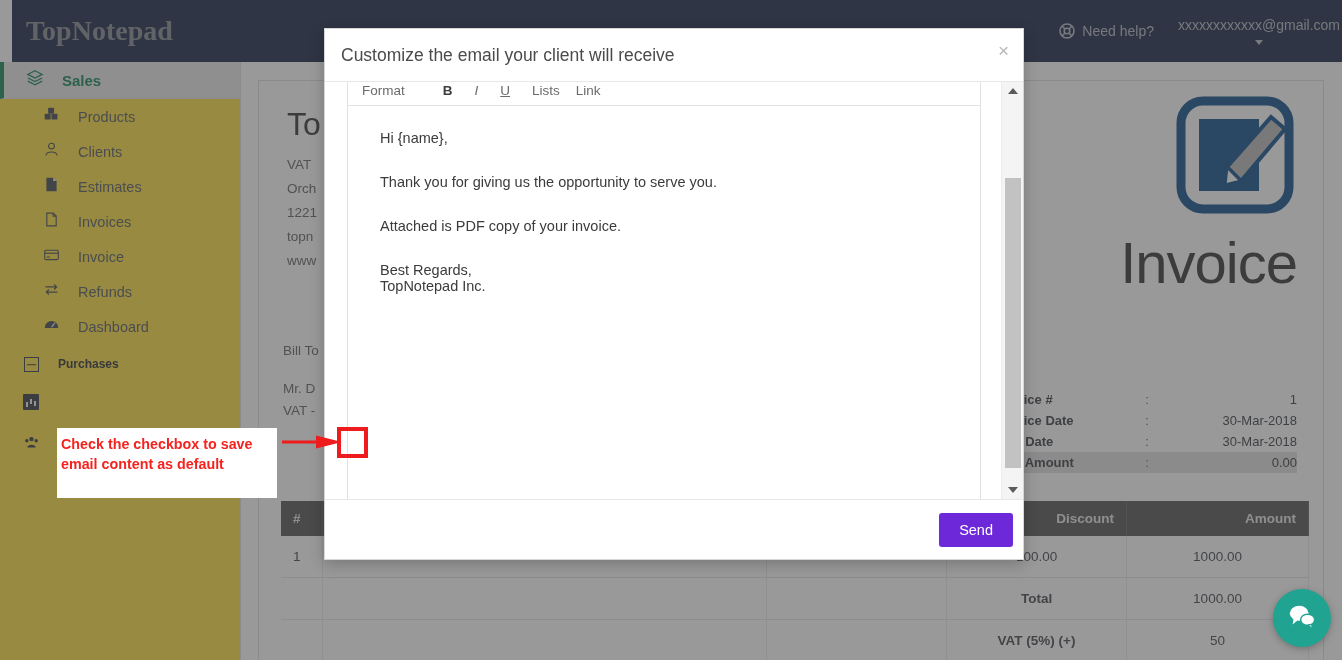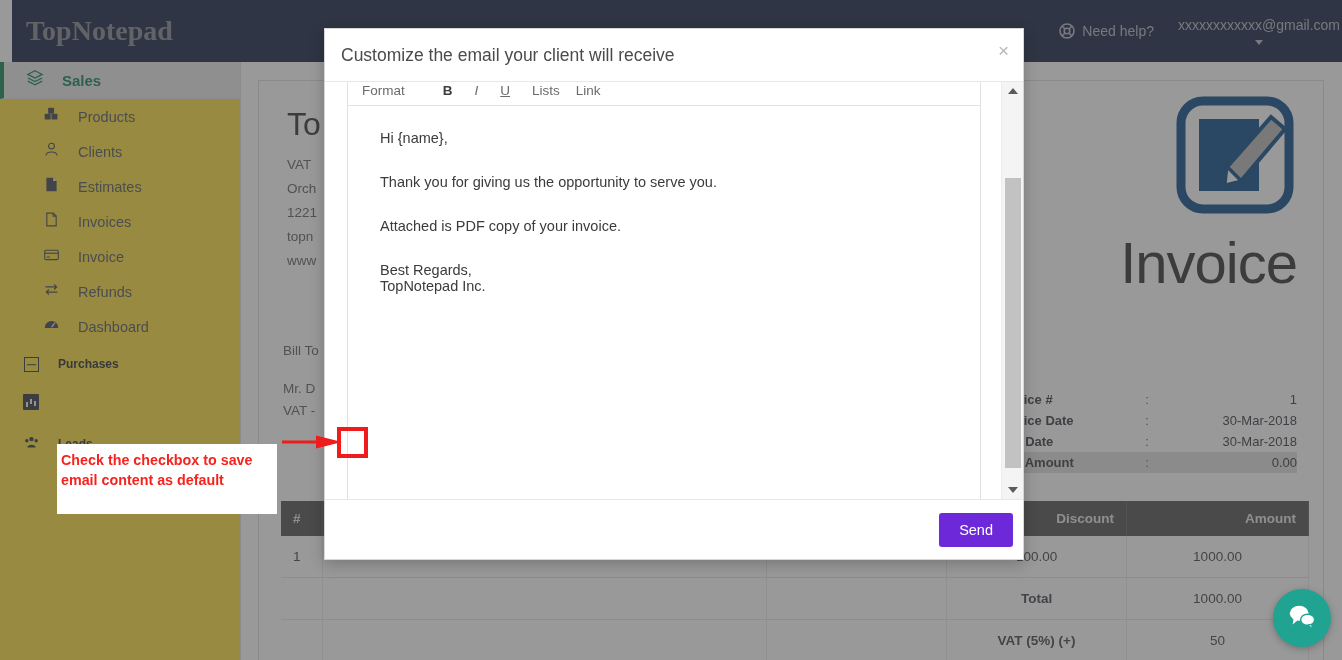--- a/index.html
+++ b/index.html
@@ -207,21 +207,21 @@
     padding-right: 10px; background: #fff;
   }
   .send-btn {
     background: #6d28d9; color: #fff; border: none;
     padding: 9px 20px; font-size: 14.5px; border-radius: 3px; cursor: pointer;
     font-family: "Liberation Sans", sans-serif;
   }
 
   
   .anno-box {
-    position: absolute; left: 57px; top: 444px; width: 220px; height: 70px;
+    position: absolute; left: 57px; top: 428px; width: 220px; height: 70px;
     background: #ffffff;
   }
   .anno-text {
     padding: 6px 2px 0 4px;
     color: #f5221e; font-weight: bold; font-size: 14.3px; line-height: 20px;
   }
   .anno-arrow { position: absolute; left: 282px; top: 434px; width: 62px; height: 16px; }
   .anno-ring {
     position: absolute; left: 337px; top: 427px; width: 31px; height: 31px;
     border: 4px solid #ee1c1c;

